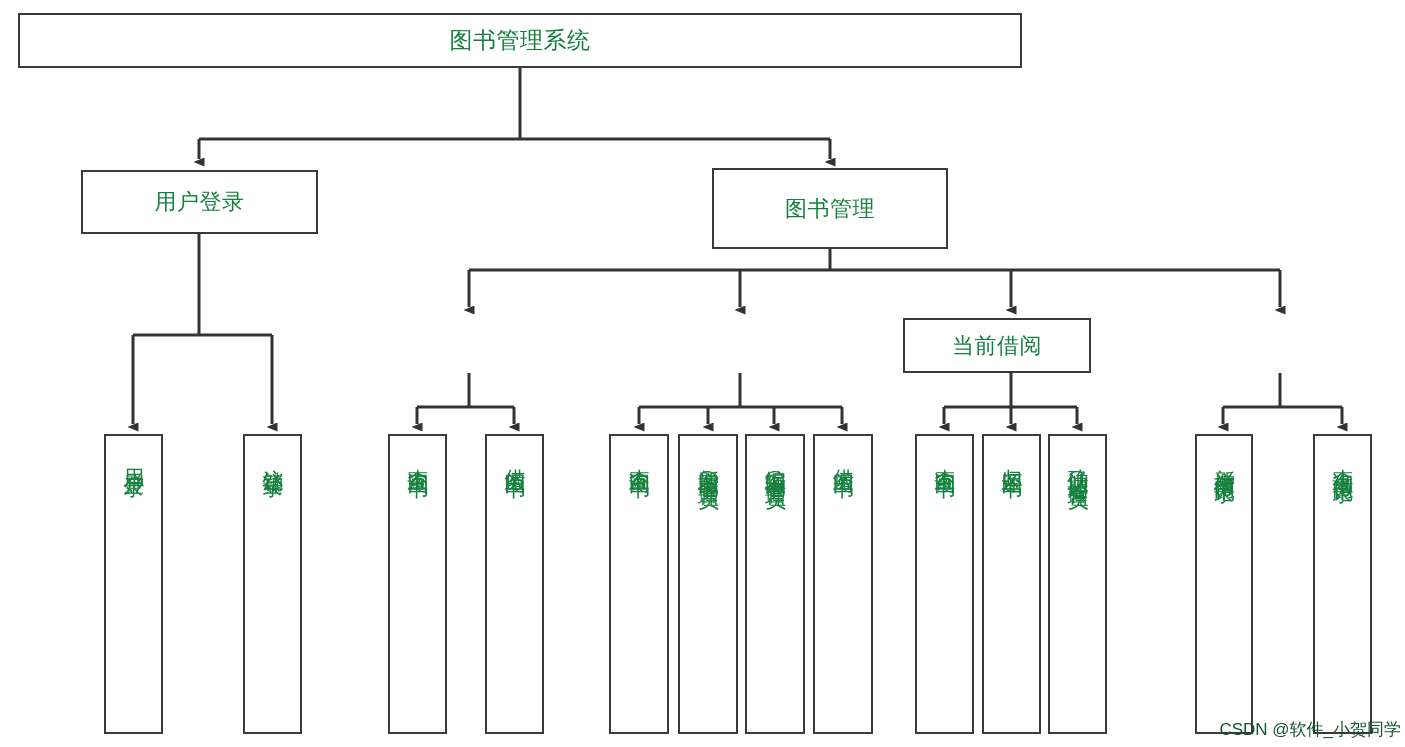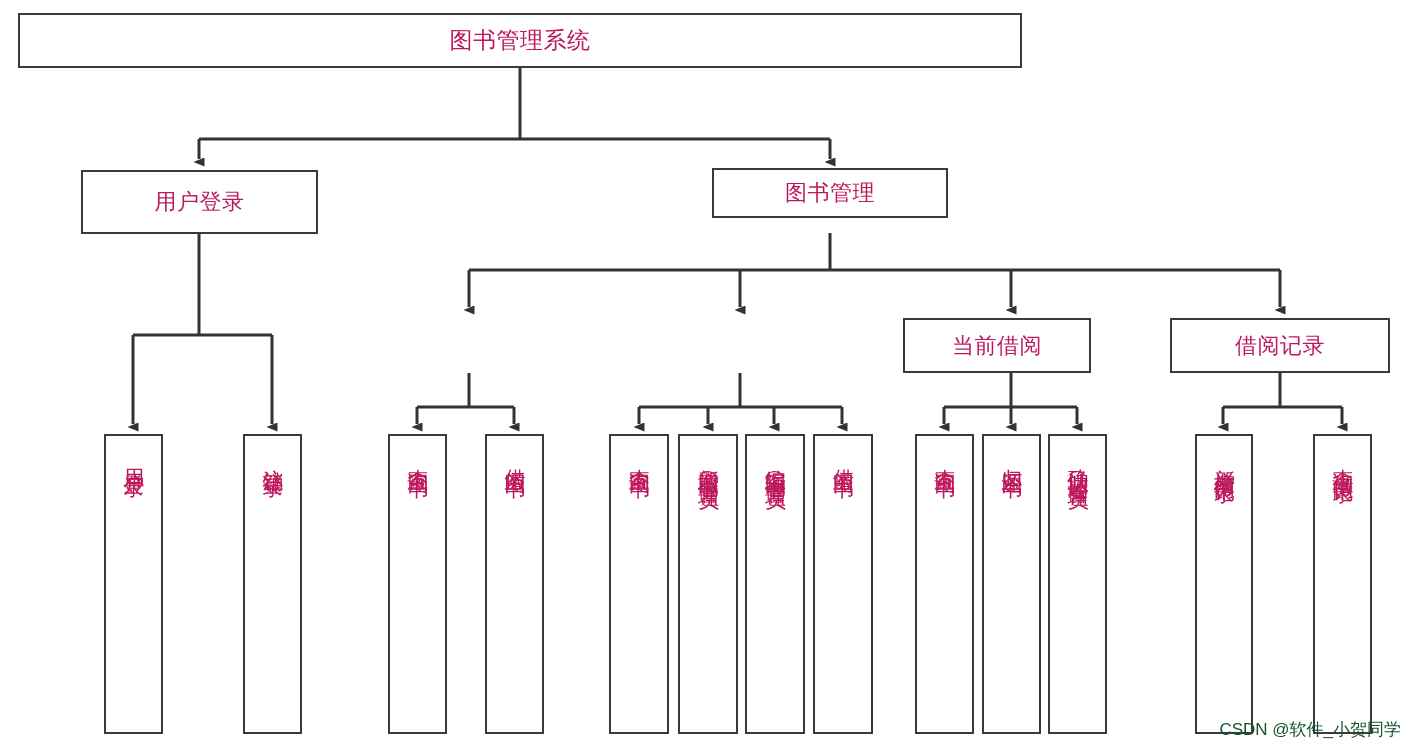--- a/index.html
+++ b/index.html
@@ -33,21 +33,21 @@
     border: 2px solid #3a3a3a;
     display: flex;
     align-items: center;
     justify-content: center;
     z-index: 2;
   }
   .node .label {
     font-size: 22px;
     line-height: 1.15;
     letter-spacing: 0.5px;
-    color: #be185d;
+    color: #15803d;
     white-space: nowrap;
     text-align: right;
   }
   .node.root .label { font-size: 23px; }
   .node.leaf {
     align-items: flex-start;
     justify-content: center;
     padding-top: 16px;
   }
   .node.leaf .label {
@@ -123,29 +123,26 @@
     </g>
   </svg>
 
   <div class="node root" style="left:18px; top:13px; width:1004px; height:55px;">
     <span class="label">图书管理系统</span>
   </div>
 
   <div class="node" style="left:81px; top:170px; width:237px; height:64px;">
     <span class="label">用户登录</span>
   </div>
-  <div class="node" style="left:712px; top:168px; width:236px; height:50px;">
+  <div class="node" style="left:712px; top:168px; width:236px; height:81px;">
     <span class="label">图书管理</span>
   </div>
 
   <div class="node" style="left:903px; top:318px; width:188px; height:55px;">
     <span class="label">当前借阅</span>
-  </div>
-  <div class="node" style="left:1170px; top:318px; width:220px; height:55px;">
-    <span class="label">借阅记录</span>
   </div>
 
   <div class="node leaf" style="left:104px; top:434px; width:59px; height:300px;">
     <span class="label">用户登录</span>
   </div>
   <div class="node leaf" style="left:243px; top:434px; width:59px; height:300px;">
     <span class="label">注销登录</span>
   </div>
 
   <div class="node leaf" style="left:388px; top:434px; width:59px; height:300px;">

